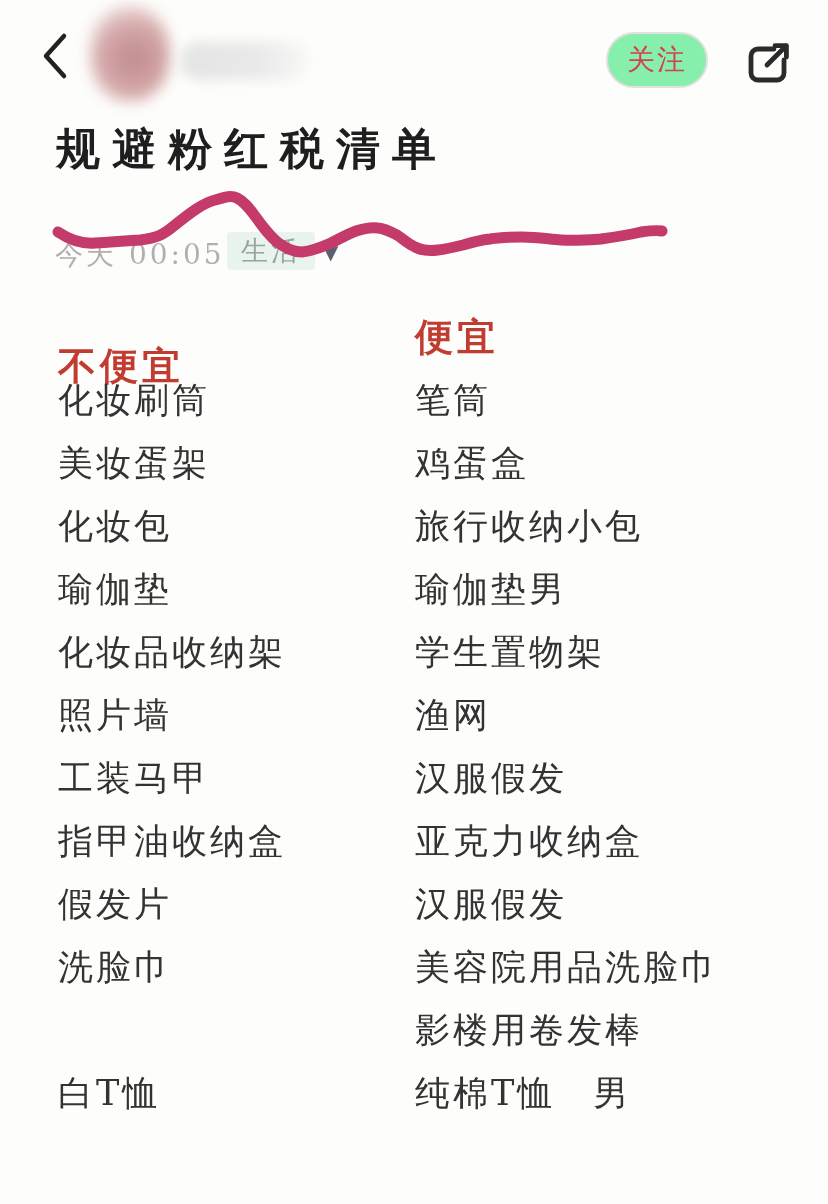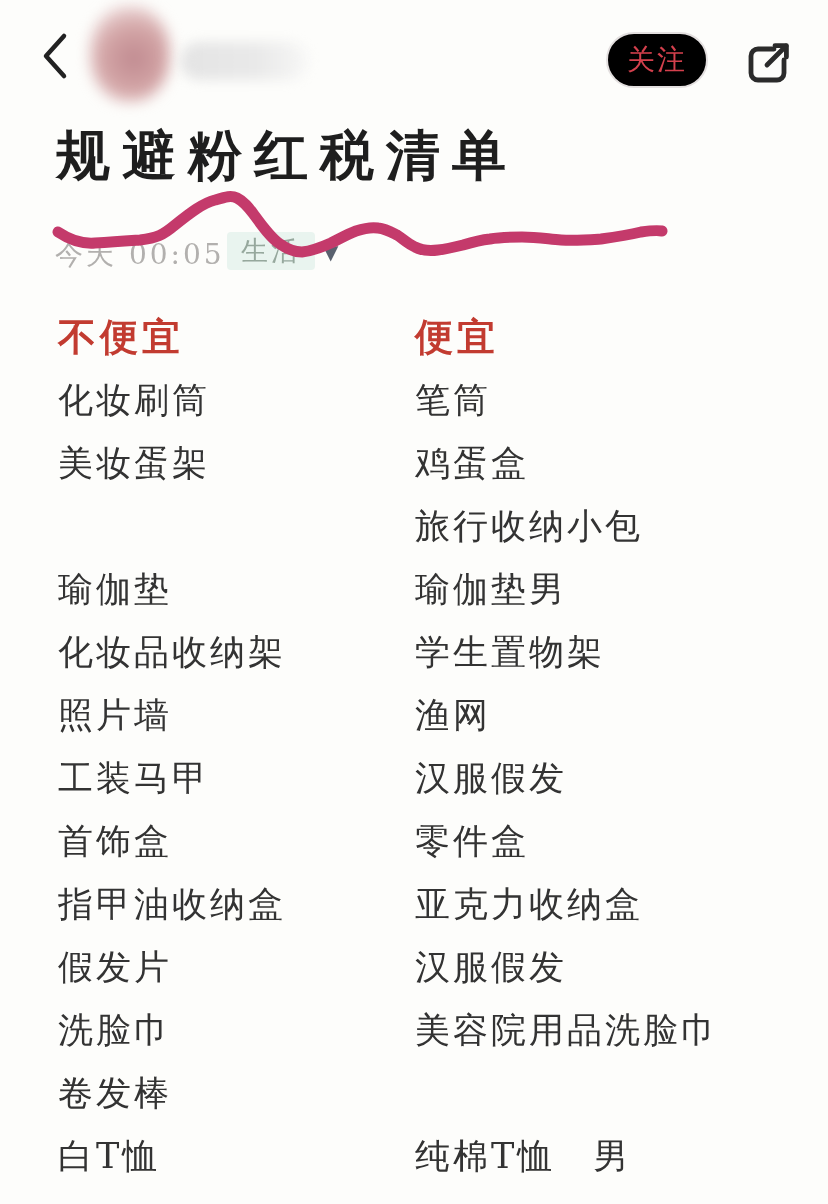--- a/index.html
+++ b/index.html
@@ -18,51 +18,51 @@
     background:radial-gradient(circle at 55% 55%, #c08a90 0%, #d3a5a6 45%, #e9d2d2 75%, #f9f0ef 100%);
     filter:blur(7px);
   }
   .name-blur{
     position:absolute;left:180px;top:42px;width:128px;height:38px;border-radius:19px;
     background:linear-gradient(90deg,#e4e4e4 0%,#e9e9e9 60%,#f7f7f6 100%);
     filter:blur(6px);
   }
   .follow-btn{
     position:absolute;left:606px;top:32px;width:102px;height:56px;box-sizing:border-box;
-    background:#000000;border:2px solid #e3dfdf;border-radius:28px;
+    background:#86efac;border:2px solid #e3dfdf;border-radius:28px;
     color:#d4404d;font-size:28px;line-height:52px;
     font-family:"DejaVu Serif","Liberation Serif",serif;cursor:pointer;padding:0;
     letter-spacing:2px;
   }
   .share-btn{position:absolute;left:740px;top:36px;width:56px;height:56px;cursor:pointer;}
 
   
   .post-title{
     position:absolute;left:56px;top:120px;margin:0;
-    font-size:54px;font-weight:600;color:#1e1e1e;letter-spacing:12px;white-space:nowrap;
+    font-size:44px;font-weight:600;color:#1e1e1e;letter-spacing:12px;white-space:nowrap;
   }
   .wavy{position:absolute;left:45px;top:190px;width:630px;height:75px;z-index:3;}
   .meta{position:absolute;left:55px;top:232px;height:38px;z-index:2;}
   .timestamp{
     position:absolute;left:0;top:4px;font-size:28px;color:#b2b0ae;letter-spacing:3px;white-space:nowrap;
   }
   .tag-pill{
     position:absolute;left:172px;top:0;height:38px;padding:0 14px;border-radius:4px;
     background:#e9f4ef;color:#96a89d;font-size:27px;line-height:38px;letter-spacing:3px;
     cursor:pointer;white-space:nowrap;
   }
   .tag-caret{
     position:absolute;left:268px;top:8px;font-size:20px;color:#59616e;
     font-family:"DejaVu Sans","Liberation Sans",sans-serif;
   }
 
   
   .cols-header{position:absolute;top:312px;left:0;width:828px;height:46px;}
   .colh{position:absolute;font-size:38px;font-weight:bold;color:#c23b30;letter-spacing:4px;white-space:nowrap;}
-  .colh.left{left:58px;}
+  .colh.left{left:58px;margin-top:29px;}
   .colh.right{left:415px;}
 
   .rows{position:absolute;top:368px;left:0;width:732px;}
   .row{position:relative;height:63px;}
   .cell{
     position:absolute;top:50%;transform:translateY(-50%);
     font-size:35px;color:#333;letter-spacing:3px;white-space:nowrap;
   }
   .cell.left{left:58px;}
   .cell.right{left:415px;text-align:right;}
@@ -116,56 +116,53 @@
   <div class="rows" id="rows">
       <div class="row">
         <span class="cell left">化妆刷筒</span>
         <span class="cell right">笔筒</span>
       </div>
       <div class="row">
         <span class="cell left">美妆蛋架</span>
         <span class="cell right">鸡蛋盒</span>
       </div>
       <div class="row">
+        <span class="cell left">化妆包</span>
         <span class="cell right">旅行收纳小包</span>
       </div>
       <div class="row">
         <span class="cell left">瑜伽垫</span>
         <span class="cell right">瑜伽垫男</span>
       </div>
       <div class="row">
         <span class="cell left">化妆品收纳架</span>
         <span class="cell right">学生置物架</span>
       </div>
       <div class="row">
         <span class="cell left">照片墙</span>
         <span class="cell right">渔网</span>
       </div>
       <div class="row">
         <span class="cell left">工装马甲</span>
         <span class="cell right">汉服假发</span>
       </div>
       <div class="row">
-        <span class="cell left">首饰盒</span>
-        <span class="cell right">零件盒</span>
-      </div>
-      <div class="row">
         <span class="cell left">指甲油收纳盒</span>
         <span class="cell right">亚克力收纳盒</span>
       </div>
       <div class="row">
         <span class="cell left">假发片</span>
         <span class="cell right">汉服假发</span>
       </div>
       <div class="row">
         <span class="cell left">洗脸巾</span>
         <span class="cell right">美容院用品洗脸巾</span>
       </div>
       <div class="row">
-        <span class="cell left">卷发棒</span>
+        <span class="cell right">影楼用卷发棒</span>
       </div>
       <div class="row">
         <span class="cell left">白T恤</span>
         <span class="cell right">纯棉T恤　男</span>
       </div>
     </div>
 
 </div>
 
 </body></html>

